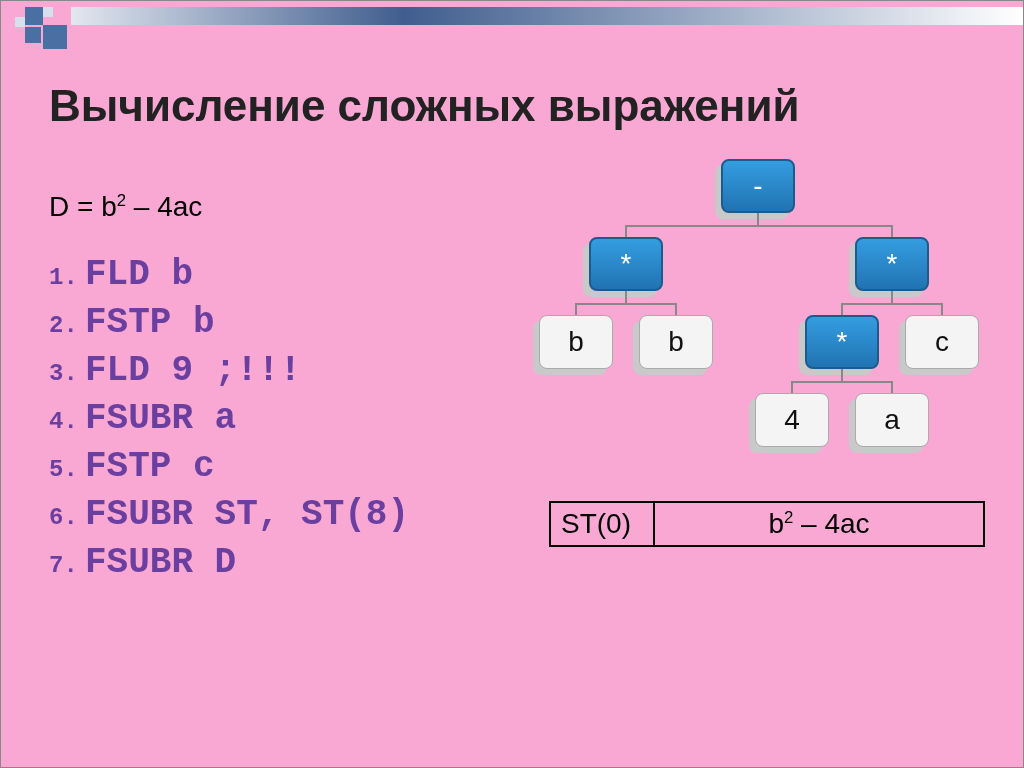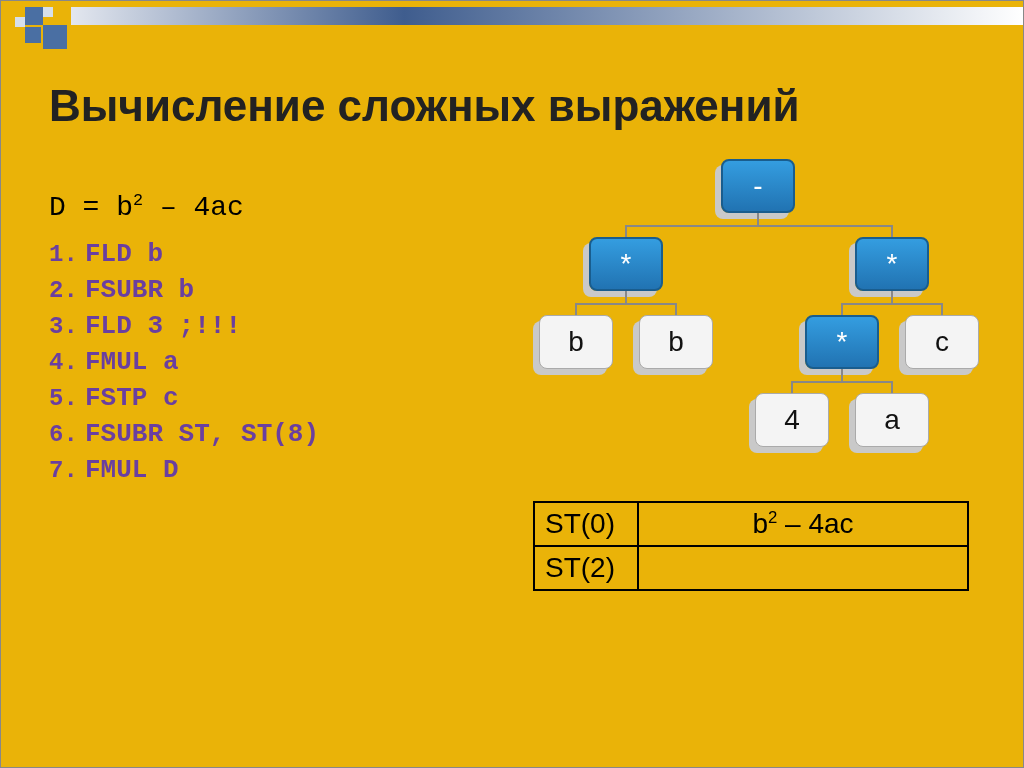--- a/index.html
+++ b/index.html
@@ -1,42 +1,42 @@
 <!DOCTYPE html>
 <html><head>
 <meta charset="utf-8">
 <style>
   * { box-sizing: border-box; margin: 0; padding: 0; }
   html, body { width: 1024px; height: 768px; font-family: Arial, sans-serif; background: #fff; }
   .slide {
     width: 1024px; height: 768px; position: relative;
-    border: 1px solid #888; background: #eab308;
+    border: 1px solid #888; background: #f9a8d4;
   }
   
   .deco { position: absolute; top: 6px; left: 6px; width: 62px; height: 38px; }
   .deco .sq { position: absolute; background: #4a6fa3; }
   .deco .sq.light { background: #d6dfea; }
   
   .topbar {
     position: absolute; top: 6px; left: 70px; right: 0; height: 18px;
     background: linear-gradient(to right, #e3e7ef 0%, #3f5d8e 35%, #ffffff 100%);
   }
   .title {
     position: absolute; top: 80px; left: 48px;
     font-size: 44px; color: #222;
   }
   
   .content-left {
     position: absolute; top: 190px; left: 48px; width: 470px;
     font-size: 28px; color: #000;
   }
-  .formula { margin-bottom: 14px; font-family: Liberation Mono, monospace; }
+  .formula { margin-bottom: 28px; }
   .formula sup { font-size: 0.6em; vertical-align: super; }
   ol.code { list-style: none; counter-reset: item; }
-  ol.code li { counter-increment: item; margin-bottom: 4px; font-size: 26px; }
+  ol.code li { counter-increment: item; margin-bottom: 4px; font-size: 36px; }
   ol.code li::before {
     content: counter(item) ". ";
     color: #6a3fa0; font-family: "Courier New", monospace; font-weight: bold;
     font-size: 24px; display: inline-block; width: 36px;
   }
   ol.code li .instr {
     color: #6a3fa0; font-family: "Courier New", monospace; font-weight: bold;
     white-space: pre;
   }
 
@@ -54,21 +54,21 @@
   }
   .node.gray {
     background: #f4f4f4; border: 1px solid #aaa;
     box-shadow: -6px 6px 0 #c9c9c9;
   }
   
   .conn { position: absolute; background: #888; }
 
   
   .stack-table {
-    position: absolute; top: 500px; left: 532px;
+    position: absolute; top: 500px; left: 548px;
     border-collapse: collapse; font-size: 28px;
   }
   .stack-table td {
     border: 2px solid #000; padding: 4px 10px; height: 44px; vertical-align: middle;
   }
   .stack-table td.label { width: 104px; }
   .stack-table td.val { width: 330px; text-align: center; }
   .stack-table sup { font-size: 0.6em; vertical-align: super; }
 </style>
 </head>
@@ -86,26 +86,26 @@
   <div class="topbar"></div>
 
   <h1 class="title">Вычисление сложных выражений</h1>
 
   <div class="content-left">
     <div class="formula">
       <span>D = b</span><sup>2</sup><span> – 4ac</span>
     </div>
     <ol class="code">
       <li><span class="instr">FLD b</span></li>
-      <li><span class="instr">FSUBR b</span></li>
-      <li><span class="instr">FLD 3 ;!!!</span></li>
-      <li><span class="instr">FMUL a</span></li>
+      <li><span class="instr">FSTP b</span></li>
+      <li><span class="instr">FLD 9 ;!!!</span></li>
+      <li><span class="instr">FSUBR a</span></li>
       <li><span class="instr">FSTP c</span></li>
       <li><span class="instr">FSUBR ST, ST(8)</span></li>
-      <li><span class="instr">FMUL D</span></li>
+      <li><span class="instr">FSUBR D</span></li>
     </ol>
   </div>
 
   <div class="tree">
 
     <div class="node blue" style="top:10px; left:180px;">-</div>
 
     <div class="conn" style="top:64px; left:216px; width:2px; height:12px;"></div>
     <div class="conn" style="top:76px; left:84px; width:268px; height:2px;"></div>
     <div class="conn" style="top:76px; left:84px; width:2px; height:12px;"></div>
@@ -137,19 +137,15 @@
     <div class="node gray" style="top:244px; left:214px;">4</div>
     <div class="node gray" style="top:244px; left:314px;">a</div>
   </div>
 
   <table class="stack-table">
     <tbody>
         <tr>
       <td class="label">ST(0)</td>
       <td class="val"><span>b<sup>2</sup> – 4ac</span></td>
     </tr>
-    <tr>
-      <td class="label">ST(2)</td>
-      <td class="val"><span></span></td>
-    </tr>
   </tbody>
     </table>
 </div>
 
 </body></html>

